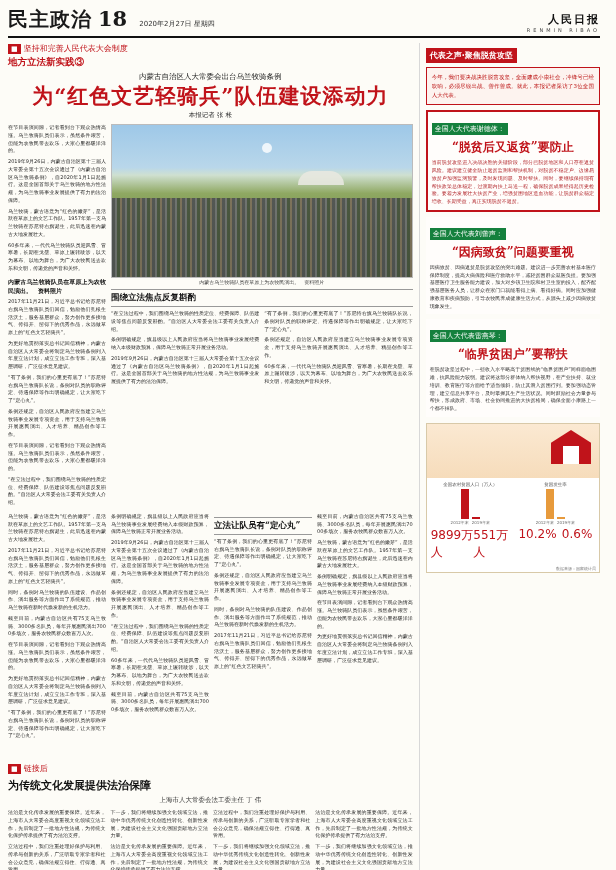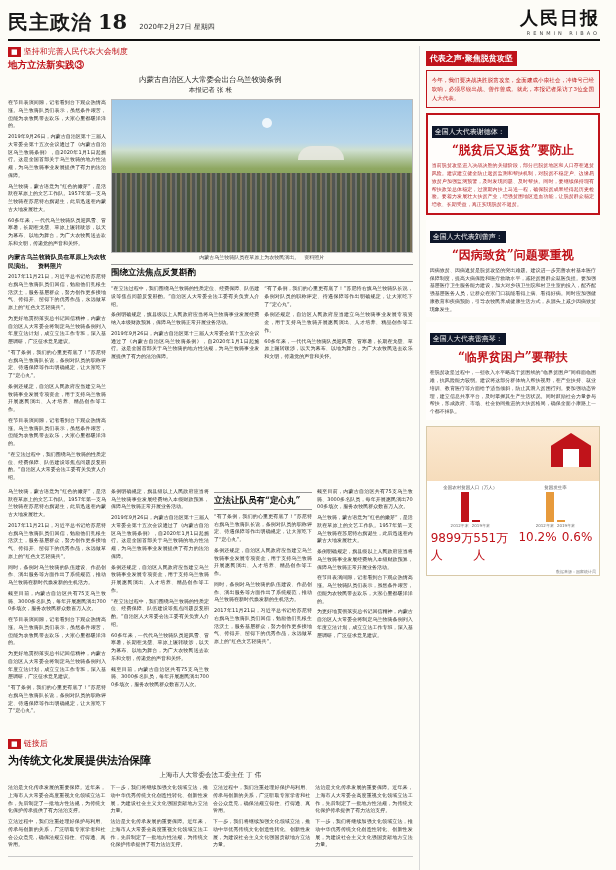--- a/index.html
+++ b/index.html
@@ -12,21 +12,21 @@
   }
   .page{position:relative;width:608px;height:870px;box-sizing:border-box;padding:6px 8px;}
 
   
   .masthead{display:flex;align-items:flex-end;border-bottom:2px solid #111;padding-bottom:3px;}
   .mh-left{display:flex;align-items:baseline;gap:6px;flex:1;}
   .mh-title{font-family:"DejaVu Serif","Liberation Serif",serif;font-weight:bold;font-size:20px;letter-spacing:1px;}
   .mh-num{font-family:"DejaVu Serif",serif;font-weight:bold;font-size:21px;}
   .mh-date{font-size:7px;color:#333;padding-bottom:2px;margin-left:6px;}
   .mh-right{text-align:right;}
-  .mh-paper{font-family:"DejaVu Serif","Liberation Serif",serif;font-weight:bold;font-size:18px;letter-spacing:2px;color:#111;}
+  .mh-paper{font-family:"DejaVu Serif","Liberation Serif",serif;font-weight:bold;font-size:11px;letter-spacing:2px;color:#111;}
   .mh-paper-sub{font-size:5px;color:#444;letter-spacing:3px;}
 
   
   .cols{display:flex;gap:6px;margin-top:5px;height:836px;}
   .col-main{width:418px;position:relative;}
   .col-side{width:180px;position:relative;}
 
   
   .redlabel{display:inline-block;background:#c0131a;color:#fff;font-size:7px;padding:1px 3px;margin-right:3px;vertical-align:middle;}
   .labelrow{font-size:8px;color:#c0131a;margin-bottom:2px;}
@@ -61,21 +61,21 @@
   .hr-thin{border-top:1px solid #c9c9c9;margin:4px 0;}
 
   
   .side-banner{background:#c0131a;color:#fff;font-size:8px;font-weight:bold;padding:2px 4px;display:inline-block;}
   .side-quote{
     border:1px solid #c0131a;background:#fdf3ef;color:#b11;font-size:5.5px;line-height:1.6;
     padding:5px;margin-top:4px;text-align:justify;word-break:break-all;
   }
   .side-card{border:1px solid #d2a6a6;padding:4px;margin-top:5px;background:#fffdfb;}
   .side-card.hot{border:2px solid #c0131a;}
-  .side-bar{background:#0f172a;color:#fff;font-size:7px;padding:1px 3px;display:inline-block;margin-bottom:2px;}
+  .side-bar{background:#15803d;color:#fff;font-size:7px;padding:1px 3px;display:inline-block;margin-bottom:2px;}
   .side-head{font-family:"DejaVu Serif",serif;font-weight:bold;font-size:12px;color:#c0131a;text-align:center;margin:2px 0 3px 0;}
   .side-body{font-size:5px;line-height:1.55;text-align:justify;color:#333;word-break:break-all;}
   .side-body.redtext{color:#b2272c;}
 
   
   .chart-card{border:1px solid #cfa;margin-top:6px;background:#fff;position:relative;border-color:#d8c9a8;}
   .chart-top{background:linear-gradient(#fbe9d2,#f6dcbb);height:54px;position:relative;}
   .chart-house{position:absolute;right:8px;top:6px;width:40px;height:34px;background:#c0131a;
      clip-path:polygon(50% 0,100% 38%,100% 100%,0 100%,0 38%);}
   .chart-house:after{content:"";position:absolute;left:12px;top:16px;width:16px;height:18px;background:#fff;}
@@ -111,20 +111,21 @@
   <div class="cols">
 
     <div class="col-main">
 
       <div class="labelrow">
         <span class="redlabel">■</span><span>坚持和完善人民代表大会制度</span>
       </div>
       <div class="sub-red">地方立法新实践③</div>
 
       <div class="kicker">内蒙古自治区人大常委会出台乌兰牧骑条例</div>
+      <div class="headline">为“红色文艺轻骑兵”队伍建设添动力</div>
       <div class="byline">本报记者 张 枨</div>
 
       <div style="display:flex;gap:5px;">
         <div style="width:98px;" class="tcol">
           <p>在节目表演间隙，记者看到台下观众热情高涨。乌兰牧骑队员们表示，虽然条件艰苦，但能为农牧民带去欢乐，大家心里都暖洋洋的。</p>
           <p>2019年9月26日，内蒙古自治区第十三届人大常委会第十五次会议通过了《内蒙古自治区乌兰牧骑条例》，自2020年1月1日起施行。这是全国首部关于乌兰牧骑的地方性法规，为乌兰牧骑事业发展提供了有力的法治保障。</p>
           <p>乌兰牧骑，蒙古语意为“红色的嫩芽”，是活跃在草原上的文艺工作队。1957年第一支乌兰牧骑在苏尼特右旗诞生，此后迅速在内蒙古大地发展壮大。</p>
           <p>60多年来，一代代乌兰牧骑队员迎风雪、冒寒暑，长期在戈壁、草原上辗转跋涉，以天为幕布、以地为舞台，为广大农牧民送去欢乐和文明，传递党的声音和关怀。</p>
           <div class="subhead" style="font-size:6px;font-weight:bold;">内蒙古乌兰牧骑队员在草原上为农牧民演出。　资料照片</div>
           <p>2017年11月21日，习近平总书记给苏尼特右旗乌兰牧骑队员们回信，勉励他们扎根生活沃土，服务基层群众，努力创作更多接地气、传得开、留得下的优秀作品，永远做草原上的“红色文艺轻骑兵”。</p>

